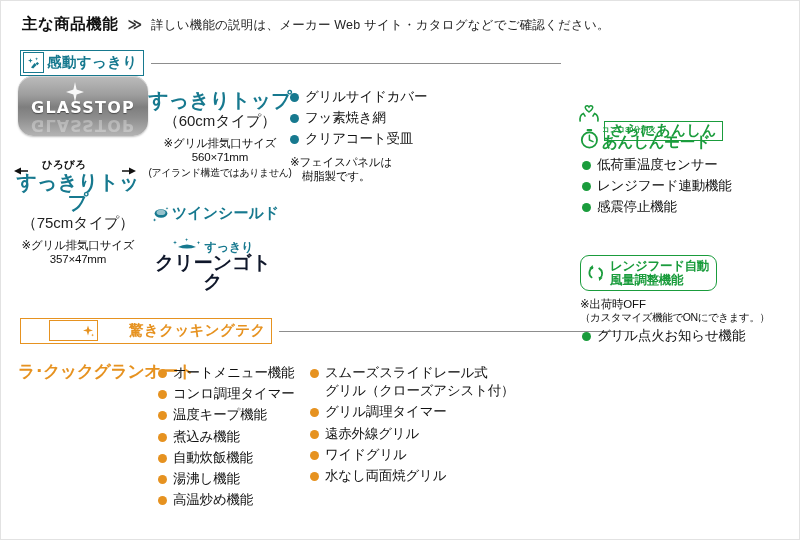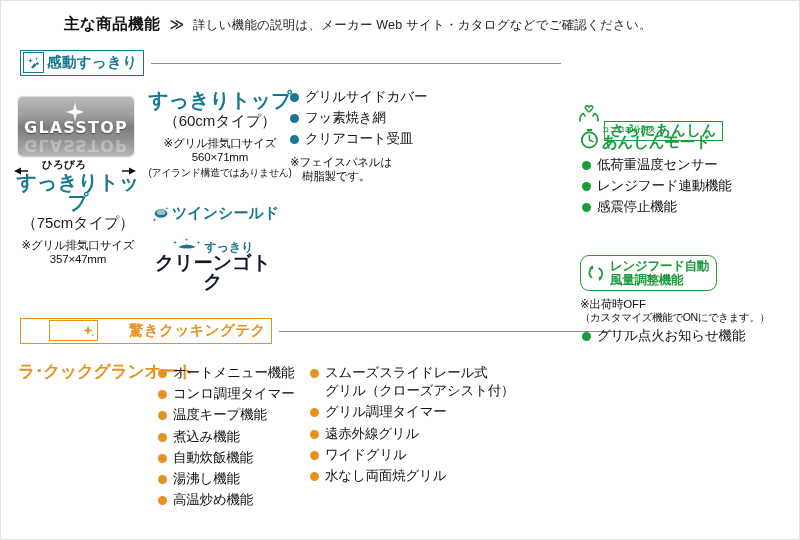--- a/index.html
+++ b/index.html
@@ -5,40 +5,40 @@
   html,body{margin:0;padding:0;}
   body{
     width:800px;height:540px;background:#ffffff;
     font-family:"Liberation Sans","DejaVu Sans",sans-serif;
     color:#111;overflow:hidden;position:relative;
   }
   .page{position:relative;width:800px;height:540px;box-sizing:border-box;}
   .frame{position:absolute;inset:0;border:1px solid #e2e2e2;pointer-events:none;}
 
   
-  .title-row{position:absolute;left:22px;top:14px;display:flex;align-items:baseline;gap:9px;margin-left:42px;}
+  .title-row{position:absolute;left:22px;top:14px;display:flex;align-items:baseline;gap:9px;}
   .title-main{font-size:15.5px;font-weight:bold;letter-spacing:.5px;color:#111;}
   .title-arrow{font-size:14px;color:#333;font-weight:bold;}
   .title-sub{font-size:12.5px;color:#222;letter-spacing:.2px;}
 
   
   .sec-head{position:absolute;display:flex;align-items:center;}
   .sec-badge{display:flex;align-items:center;border:1.6px solid;padding:1px 5px 2px 2px;box-sizing:border-box;}
   .sec-icon-box{width:19px;height:19px;border:1.4px solid;display:flex;align-items:center;justify-content:center;margin-right:3px;flex:none;}
   .sec-icon-box svg{display:block;}
   .sec-label{font-size:14.5px;font-weight:bold;letter-spacing:.4px;line-height:1.1;}
   .sec-rule{height:1px;background:#8d8d8d;margin-left:7px;}
 
   .teal{color:#17798f;border-color:#17798f;}
   .orange{color:#e69220;border-color:#e69220;padding-left:28px;}
   .green{color:#1a9c3c;border-color:#1a9c3c;}
 
   
   .glasstop{
-    position:absolute;left:18px;top:96px;width:116px;height:60px;border-radius:5px;
+    position:absolute;left:18px;top:76px;width:130px;height:60px;border-radius:15px;
     background:linear-gradient(180deg,#bcbcbc 0%,#9d9d9d 32%,#7e7e7e 52%,#8e8e8e 70%,#b4b4b4 100%);
     box-shadow:inset 0 1px 0 #d8d8d8, 0 1px 2px rgba(0,0,0,.25);
     overflow:hidden;
   }
   .gt-sparkle{position:absolute;left:47px;top:6px;width:20px;height:20px;}
   .gt-word{
     position:absolute;left:0;right:0;top:22px;text-align:center;color:#fff;
     font-size:16px;font-weight:bold;letter-spacing:1.2px;
     font-family:"DejaVu Sans",sans-serif;
     text-shadow:0 1px 1px rgba(0,0,0,.45);

